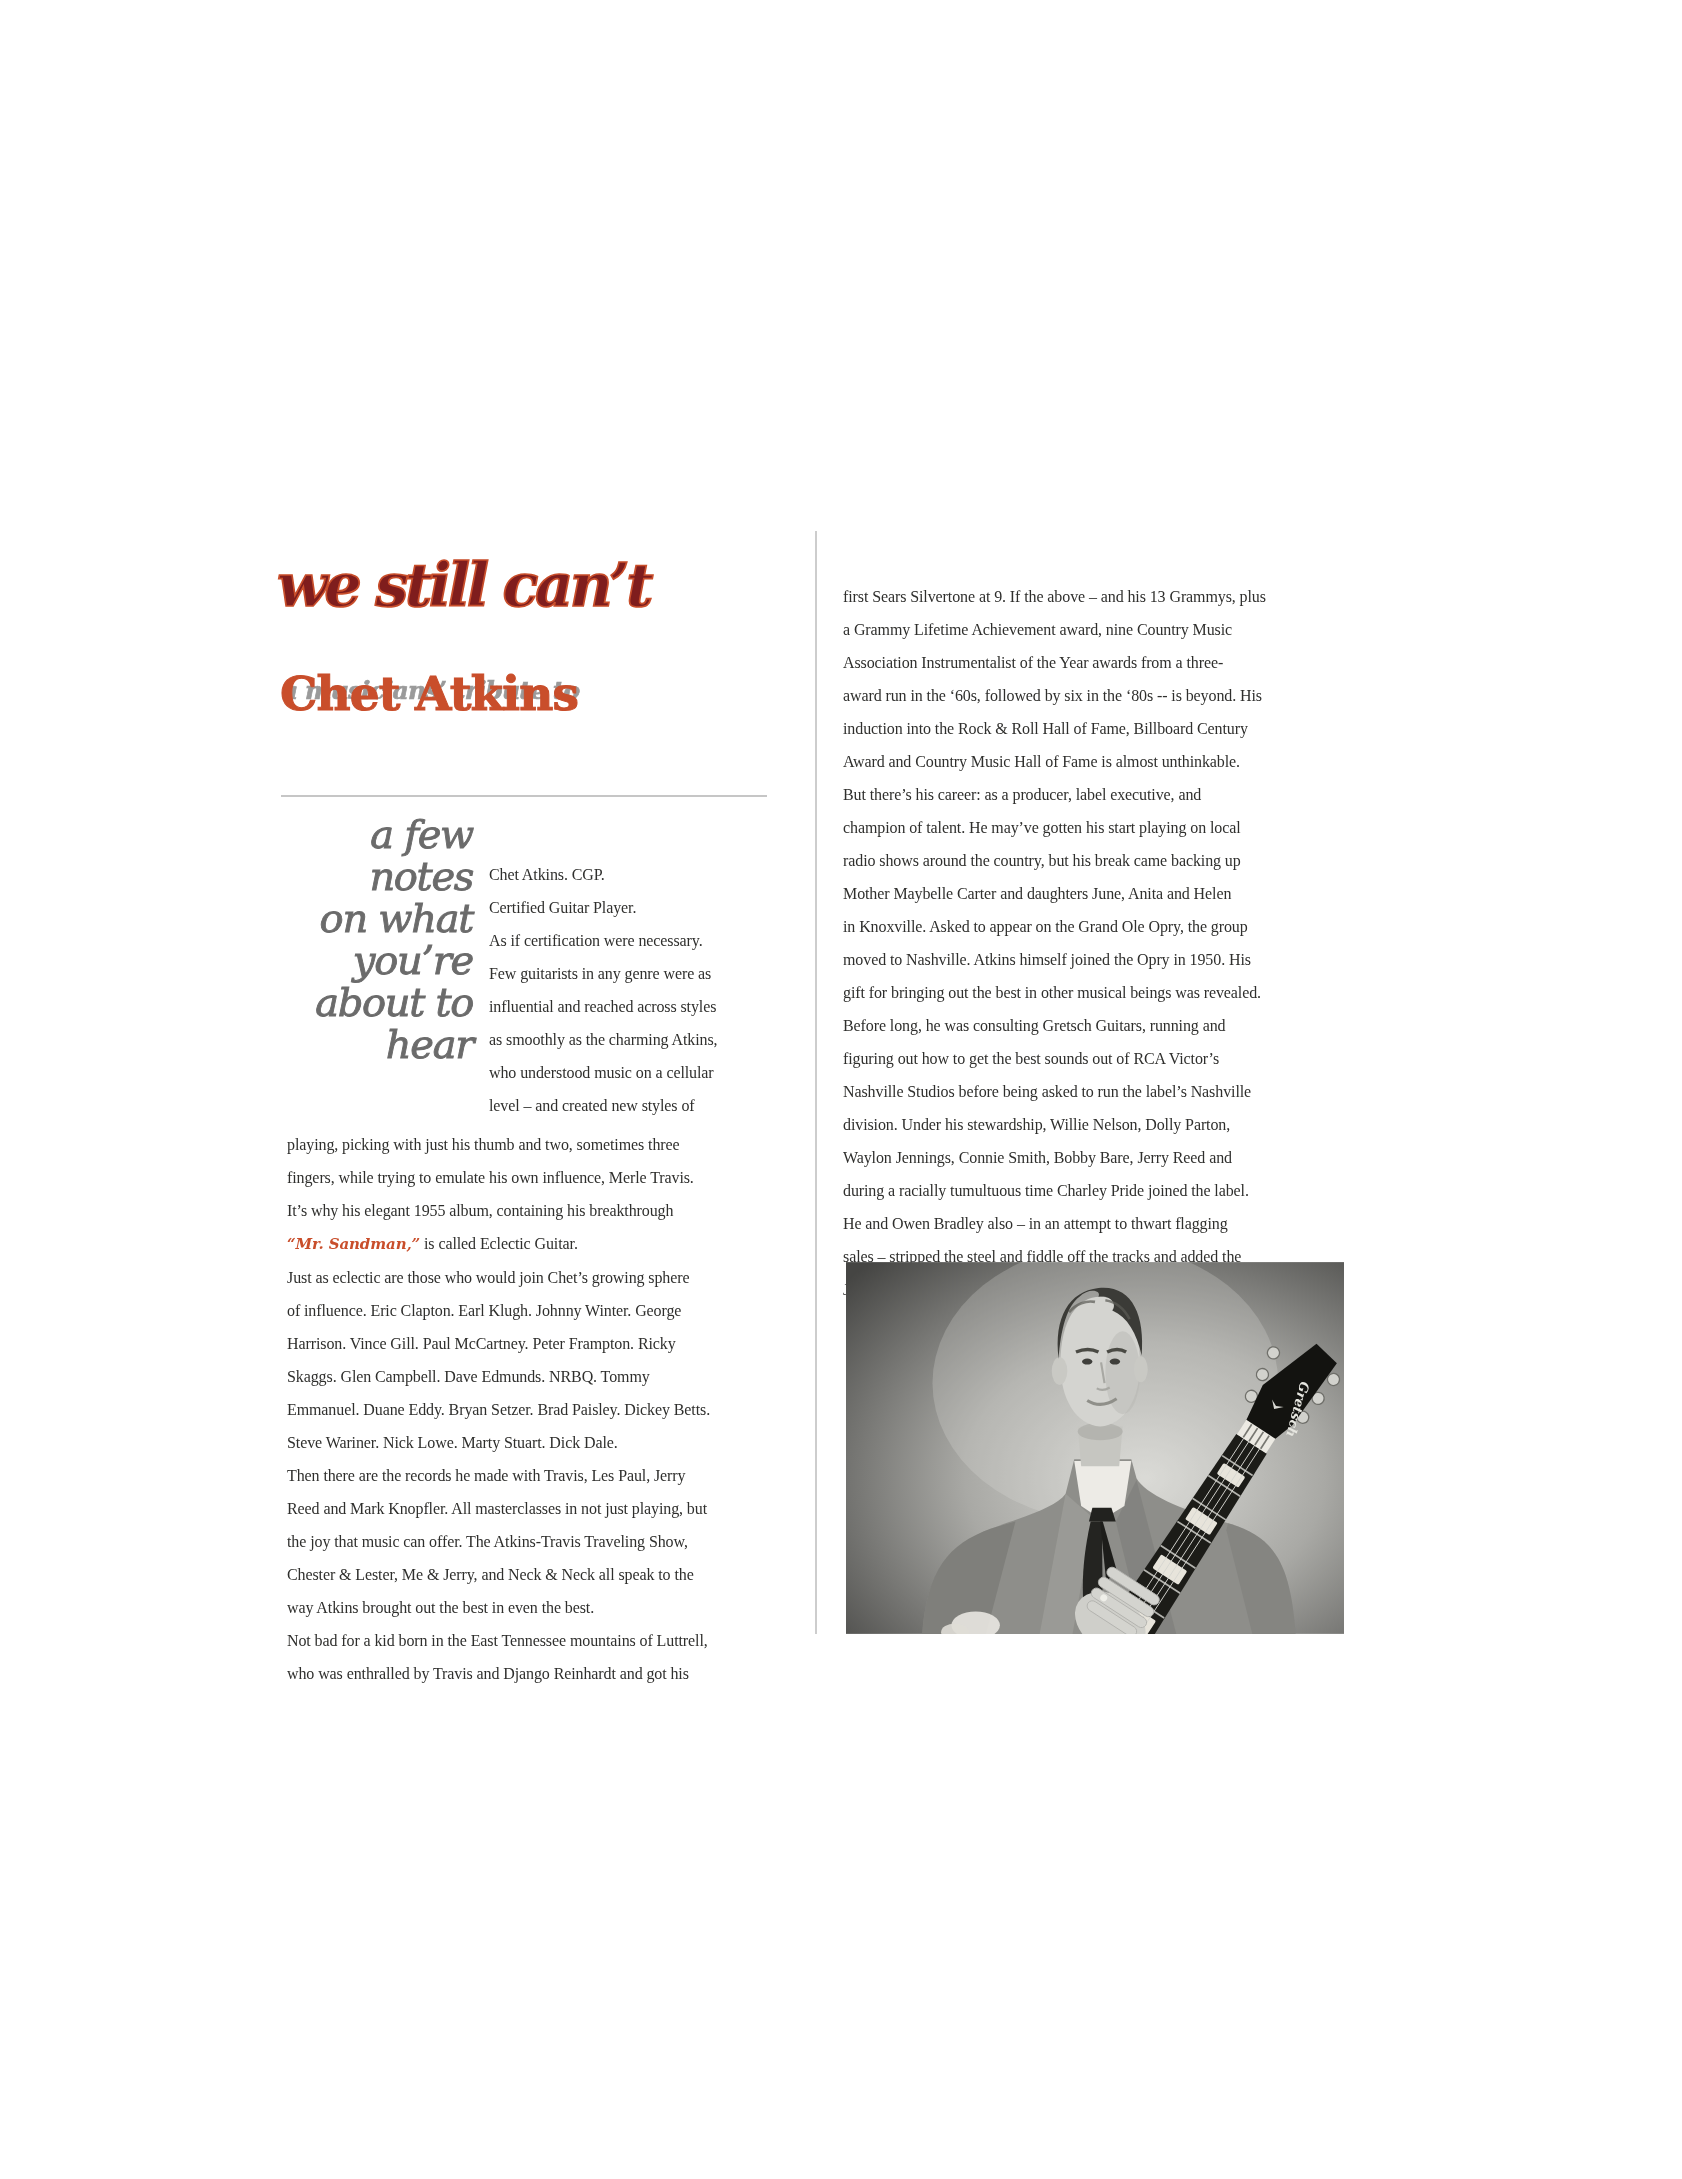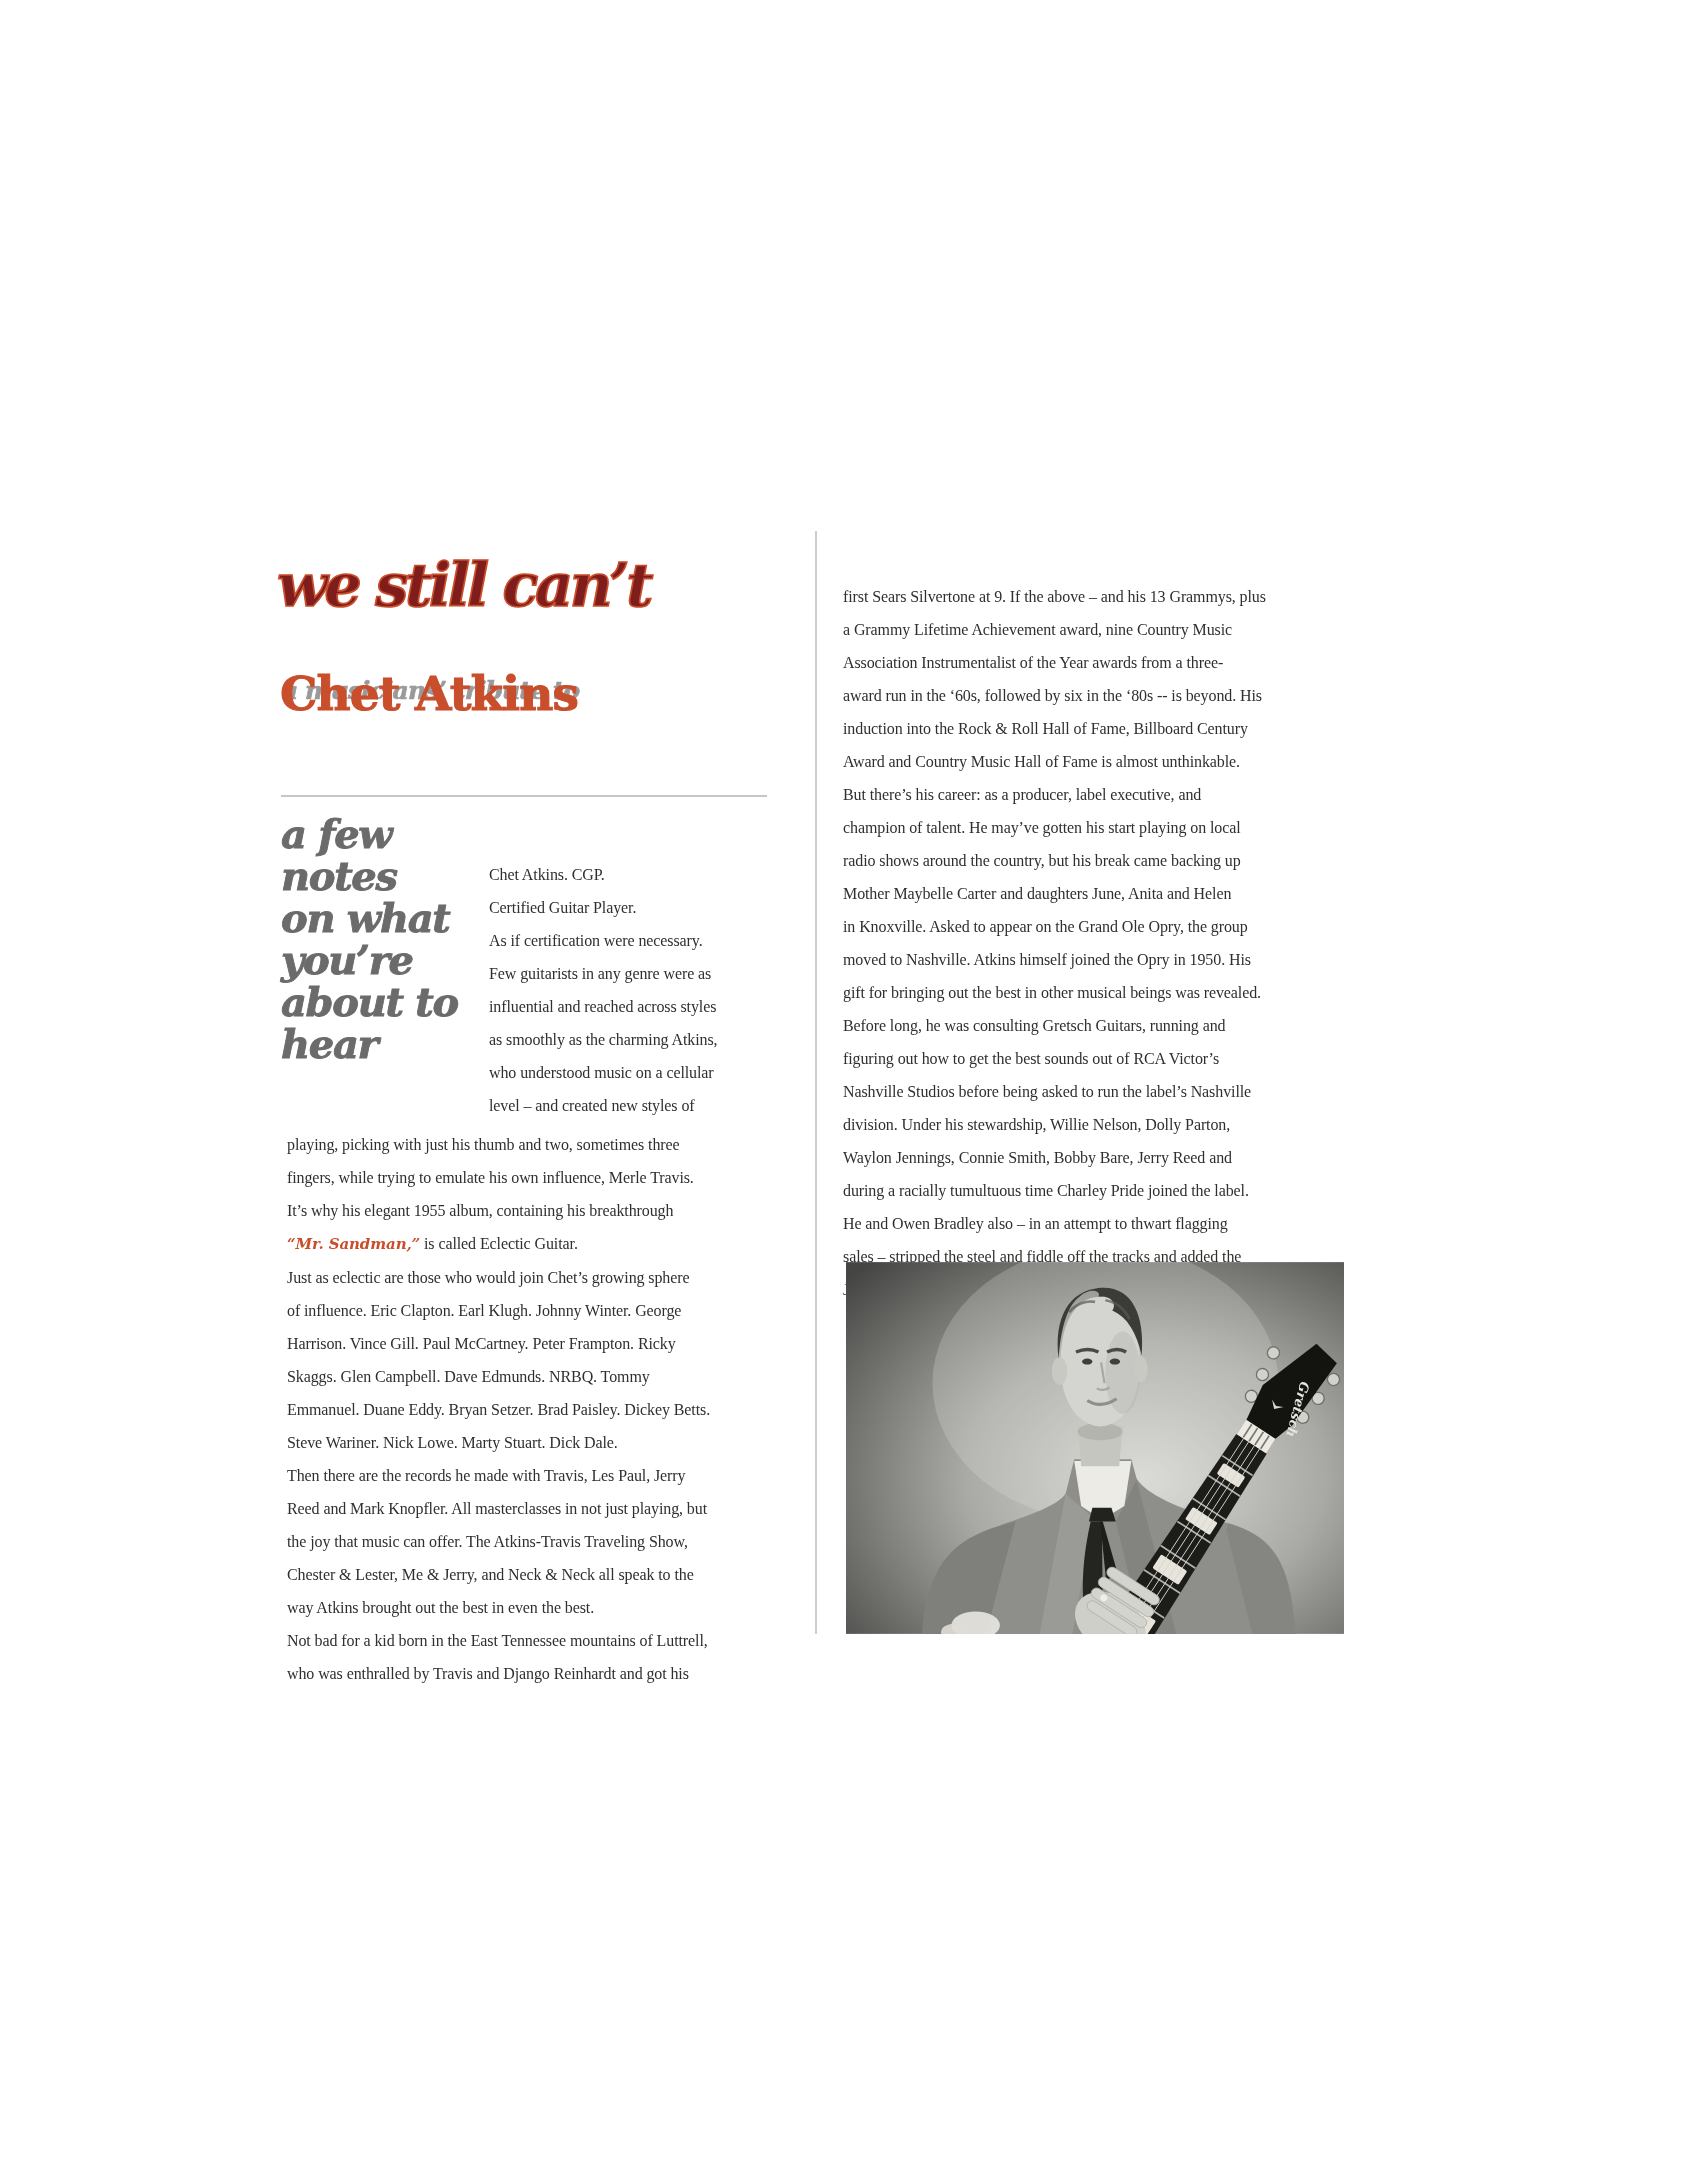--- a/index.html
+++ b/index.html
@@ -24,22 +24,22 @@
   }
   .artist{
     left:280px;top:669px;
     font-family:"DejaVu Serif", serif;font-weight:700;
     font-size:47px;line-height:50px;letter-spacing:-0.9px;
     color:#c94e2b;text-align:right;-webkit-text-stroke:1px #c94e2b;
   }
   .rule{left:281px;top:795px;width:486px;height:1.7px;background:#c6c6c6;}
   
   .notes-heading{
-    left:281px;top:813px;width:192px;
-    font-family:"DejaVu Serif", serif;font-style:italic;font-weight:700;
+    left:281px;top:813px;width:192px;text-align:right;
+    font-family:"DejaVu Serif", serif;font-style:italic;font-weight:400;
     font-size:40px;line-height:42px;letter-spacing:-1.3px;
     color:#6b6b6b;-webkit-text-stroke:0.9px #6b6b6b;
     white-space:pre-line;
   }
   
   .body-text{
     font-size:16px;line-height:33px;letter-spacing:-0.1px;
     color:#2f2f2d;white-space:pre-line;
     font-family:"Liberation Serif", serif;
     margin-top:40px;

